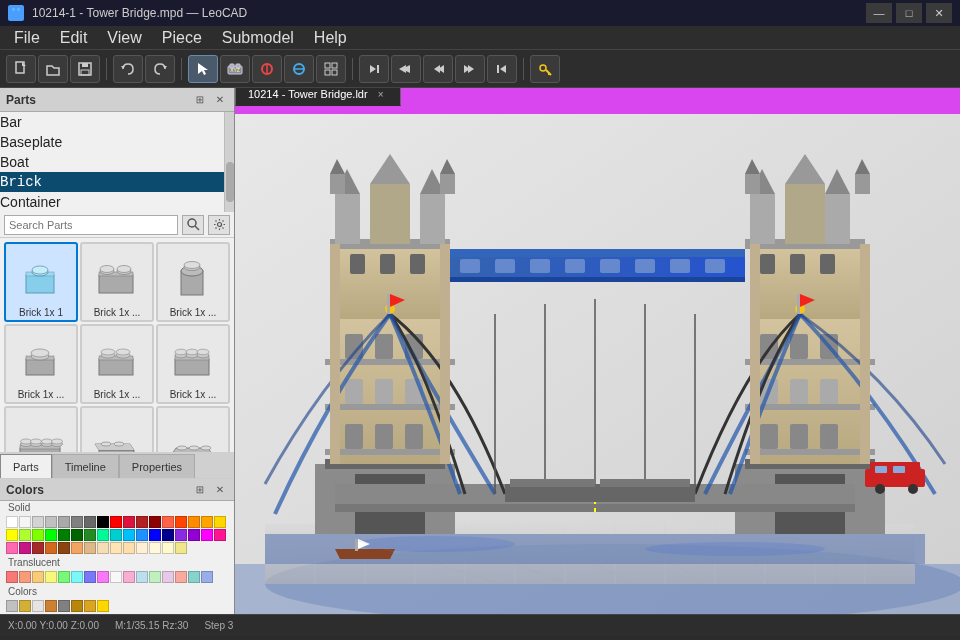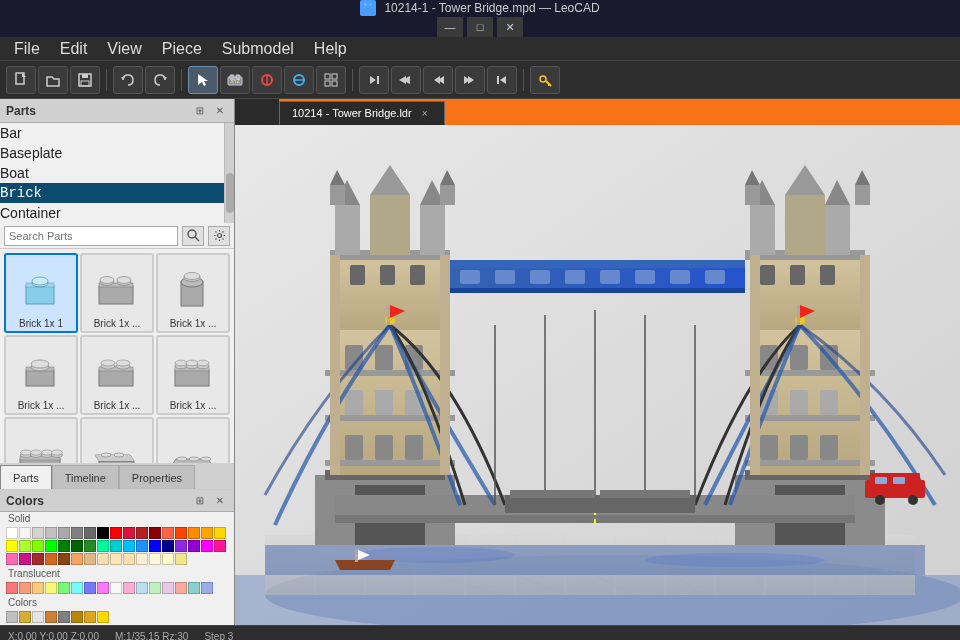--- a/index.html
+++ b/index.html
@@ -1,19 +1,19 @@
 <!DOCTYPE html>
 <html><head>
   <meta charset="utf-8">
   <style>
     * { margin: 0; padding: 0; box-sizing: border-box; }
     body { width: 960px; height: 640px; background: #2b2b2b; font-family: 'Segoe UI', Arial, sans-serif; font-size: 12px; color: #fff; overflow: hidden; }
 
     
-    .title-bar { height: 37px; background: #1a1a2e; display: flex; align-items: center; padding: 0 8px; justify-content: space-between; flex-direction: column; }
+    .title-bar { height: 26px; background: #1a1a2e; display: flex; align-items: center; padding: 0 8px; justify-content: space-between; }
     .title-bar-left { display: flex; align-items: center; gap: 8px; }
     .title-bar-icon { width: 16px; height: 16px; background: #4a9eff; border-radius: 2px; display: flex; align-items: center; justify-content: center; font-size: 10px; }
     .title-text { font-size: 12px; color: #ccc; }
     .title-bar-controls { display: flex; gap: 4px; }
     .title-btn { width: 26px; height: 20px; background: #3a3a3a; border: none; color: #ccc; cursor: pointer; display: flex; align-items: center; justify-content: center; font-size: 11px; }
 
     
     .menu-bar { height: 24px; background: #2d2d2d; display: flex; align-items: center; padding: 0 4px; border-bottom: 1px solid #444; }
     .menu-item { padding: 2px 10px; color: #ddd; cursor: pointer; font-size: 16px; }
 
@@ -62,21 +62,21 @@
     .color-swatch { width: 20px; height: 14px; background: #aaa; border: 1px solid #888; }
     .color-name { font-size: 11px; color: #333; }
     .color-section-label { font-size: 10px; color: #555; padding: 1px 8px; }
     .color-grid { display: flex; flex-wrap: wrap; padding: 2px 6px; gap: 1px; }
     .color-cell { width: 12px; height: 12px; border: 1px solid rgba(0,0,0,0.2); cursor: pointer; }
 
     
     .viewport { flex: 1; background: #2a2a2a; position: relative; overflow: hidden; }
 
     
-    .tab-bar { height: 26px; background: #f97316; display: flex; align-items: flex-end; padding: 0 0 0 0; margin-left: 44px; }
+    .tab-bar { height: 26px; background: #d946ef; display: flex; align-items: flex-end; padding: 0 0 8px 0; }
     .view-tab { height: 24px; padding: 0 12px; background: #4a4a4a; border: 1px solid #666; border-bottom: 1px solid #2a2a2a; cursor: pointer; font-size: 11px; color: #ddd; display: flex; align-items: center; gap: 6px; }
     .view-tab.active { background: #2a2a2a; border-bottom-color: #2a2a2a; color: #fff; }
     .tab-close { width: 14px; height: 14px; display: flex; align-items: center; justify-content: center; font-size: 10px; color: #aaa; }
 
     
     .canvas-area { width: 100%; height: calc(100% - 26px); position: relative; background: #e8e8e8; overflow: hidden; }
 
     
     .status-bar { height: 22px; background: #2d2d2d; display: flex; align-items: center; padding: 0 8px; gap: 16px; border-top: 1px solid #444; color: #aaa; font-size: 10px; }
     .status-item { display: flex; align-items: center; gap: 4px; }

